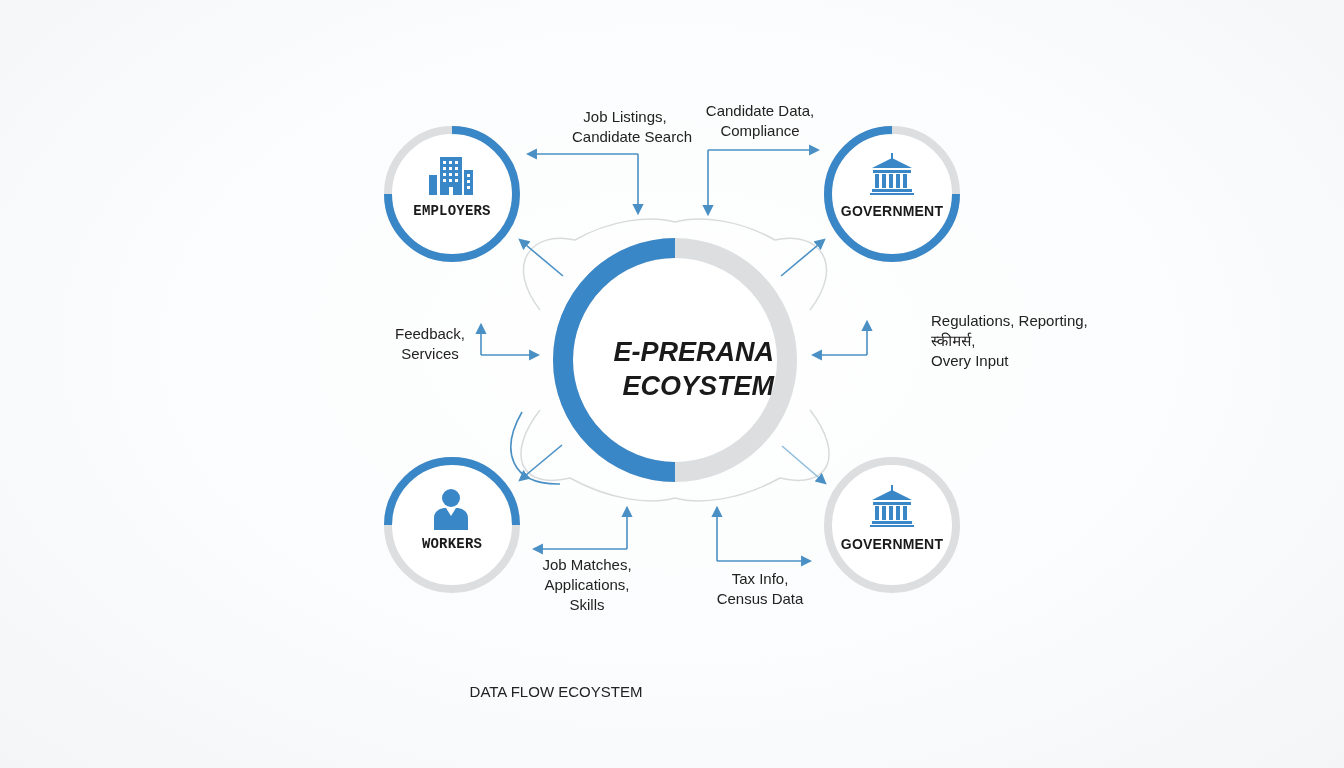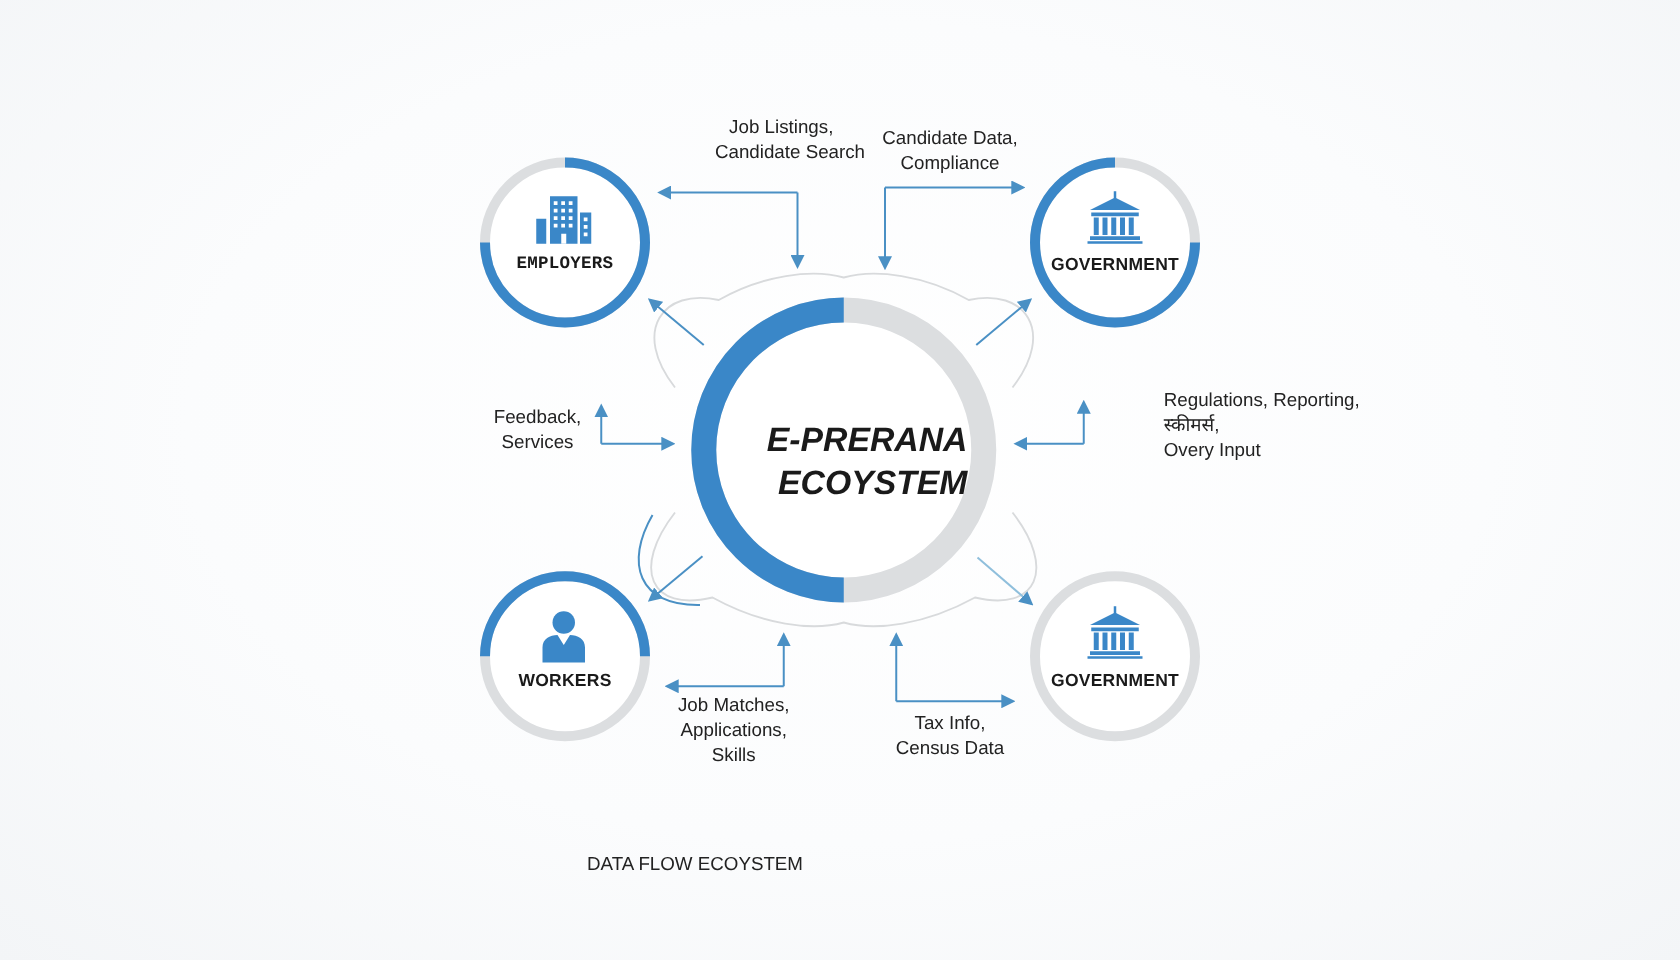--- a/index.html
+++ b/index.html
@@ -150,24 +150,24 @@
   </g>
 </svg>
 
 <div class="hub-title">
   <div>E-PRERANA</div>
   <div>ECOYSTEM</div>
 </div>
 
 <div class="node-label" style="left:382px; top:203px;font-family:Liberation Mono, monospace;">EMPLOYERS</div>
 <div class="node-label" style="left:822px; top:203px;">GOVERNMENT</div>
-<div class="node-label" style="left:382px; top:536px;">WORKERS</div>
+<div class="node-label" style="left:382px; top:536px;font-family:Liberation Mono, monospace;">WORKERS</div>
 <div class="node-label" style="left:822px; top:536px;">GOVERNMENT</div>
 
-<div class="label center" style="left:532px; top:92px; width:200px;">
+<div class="label center" style="left:532px; top:107px; width:200px;">
   <div style="margin-left:-14px;">Job Listings,</div>
   <div>Candidate Search</div>
 </div>
 <div class="label center" style="left:670px; top:101px; width:180px;">
   <div>Candidate Data,</div>
   <div>Compliance</div>
 </div>
 <div class="label center" style="left:380px; top:324px; width:100px;">
   <div>Feedback,</div>
   <div>Services</div>

